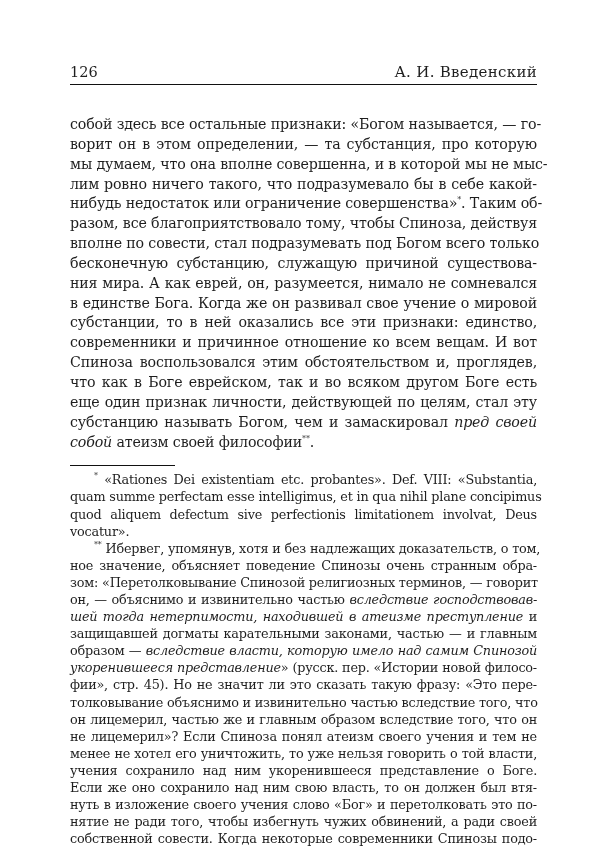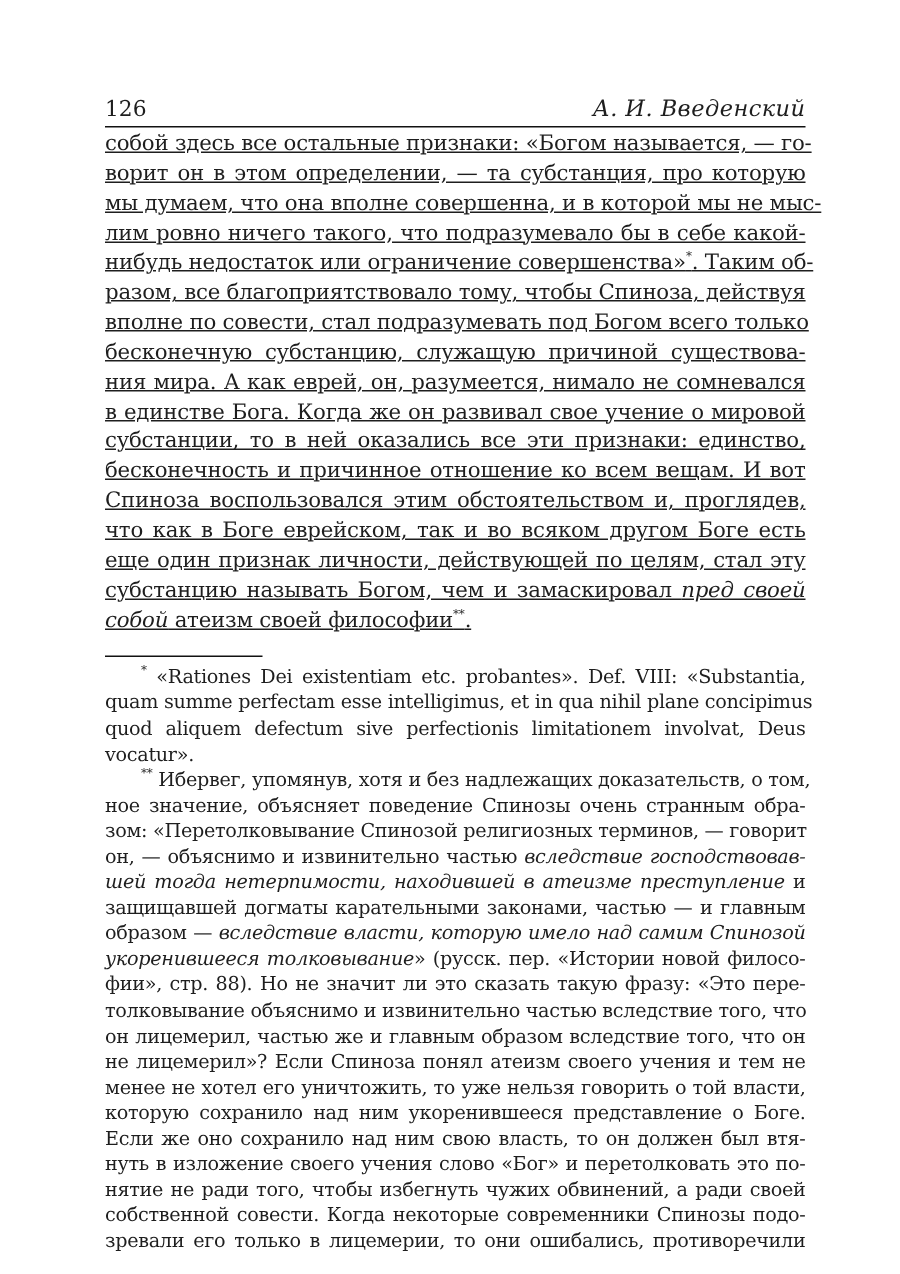--- a/index.html
+++ b/index.html
@@ -25,32 +25,30 @@
       display: flex;
       justify-content: space-between;
       align-items: baseline;
       font-size: 14.5px;
       line-height: 18px;
       padding-bottom: 2px;
       border-bottom: 1.3px solid #111;
       height: 19px;
     }
     .running-head .author {
-      font-style: italic;
       font-size: 15px;
       letter-spacing: 0.3px;
     }
     .body-text {
-      margin-top: 2px;
+      margin-top: 30px;
       font-size: 14.2px;
       line-height: 19.85px;
       text-align: justify;
       hyphens: none;
       letter-spacing: -0.15px;
-      text-decoration: underline;
     }
     .body-text .line {
       display: block;
       text-align: justify;
       text-align-last: justify;
       white-space: nowrap;
       overflow: visible;
     }
     .body-text .line.last {
       text-align-last: left;
@@ -101,21 +99,21 @@
     <span class="line">ворит он в этом определении, — та субстанция, про которую</span>
     <span class="line">мы думаем, что она вполне совершенна, и в которой мы не мыс-</span>
     <span class="line">лим ровно ничего такого, что подразумевало бы в себе какой-</span>
     <span class="line"><span>нибудь недостаток или ограничение совершенства»</span><sup>*</sup><span>. Таким об-</span></span>
     <span class="line">разом, все благоприятствовало тому, чтобы Спиноза, действуя</span>
     <span class="line">вполне по совести, стал подразумевать под Богом всего только</span>
     <span class="line">бесконечную субстанцию, служащую причиной существова-</span>
     <span class="line">ния мира. А как еврей, он, разумеется, нимало не сомневался</span>
     <span class="line">в единстве Бога. Когда же он развивал свое учение о мировой</span>
     <span class="line">субстанции, то в ней оказались все эти признаки: единство,</span>
-    <span class="line">бесконечность и причинное отношение ко всем вещам. И вот</span>
+    <span class="line">современники и причинное отношение ко всем вещам. И вот</span>
     <span class="line">Спиноза воспользовался этим обстоятельством и, проглядев,</span>
     <span class="line">что как в Боге еврейском, так и во всяком другом Боге есть</span>
     <span class="line">еще один признак личности, действующей по целям, стал эту</span>
     <span class="line"><span>субстанцию называть Богом, чем и замаскировал </span><em>пред своей</em></span>
     <span class="line last"><em>собой</em><span> атеизм своей философии</span><sup>**</sup><span>.</span></span>
   </div>
 
   <div class="fn-rule"></div>
 
   <div class="footnotes">
@@ -126,27 +124,27 @@
       <span class="line last">vocatur».</span>
     </div>
     <div>
       <span class="line indent"><sup>**</sup> <span>Ибервег, упомянув, хотя и без надлежащих доказательств, о том,</span></span>
       <span class="line">ное значение, объясняет поведение Спинозы очень странным обра-</span>
       <span class="line">зом: «Перетолковывание Спинозой религиозных терминов, — говорит</span>
       <span class="line"><span>он, — объяснимо и извинительно частью </span><em>вследствие господствовав-</em></span>
       <span class="line"><em>шей тогда нетерпимости, находившей в атеизме преступление</em><span> и</span></span>
       <span class="line">защищавшей догматы карательными законами, частью — и главным</span>
       <span class="line"><span>образом — </span><em>вследствие власти, которую имело над самим Спинозой</em></span>
-      <span class="line"><em>укоренившееся толковывание</em><span>» (русск. пер. «Истории новой филосо-</span></span>
-      <span class="line">фии», стр. 88). Но не значит ли это сказать такую фразу: «Это пере-</span>
+      <span class="line"><em>укоренившееся представление</em><span>» (русск. пер. «Истории новой филосо-</span></span>
+      <span class="line">фии», стр. 45). Но не значит ли это сказать такую фразу: «Это пере-</span>
       <span class="line">толковывание объяснимо и извинительно частью вследствие того, что</span>
       <span class="line">он лицемерил, частью же и главным образом вследствие того, что он</span>
       <span class="line">не лицемерил»? Если Спиноза понял атеизм своего учения и тем не</span>
       <span class="line">менее не хотел его уничтожить, то уже нельзя говорить о той власти,</span>
-      <span class="line">которую сохранило над ним укоренившееся представление о Боге.</span>
+      <span class="line">учения сохранило над ним укоренившееся представление о Боге.</span>
       <span class="line">Если же оно сохранило над ним свою власть, то он должен был втя-</span>
       <span class="line">нуть в изложение своего учения слово «Бог» и перетолковать это по-</span>
       <span class="line">нятие не ради того, чтобы избегнуть чужих обвинений, а ради своей</span>
       <span class="line">собственной совести. Когда некоторые современники Спинозы подо-</span>
       <span class="line">зревали его только в лицемерии, то они ошибались, противоречили</span>
 
     </div>
   </div>
 
 </div>

